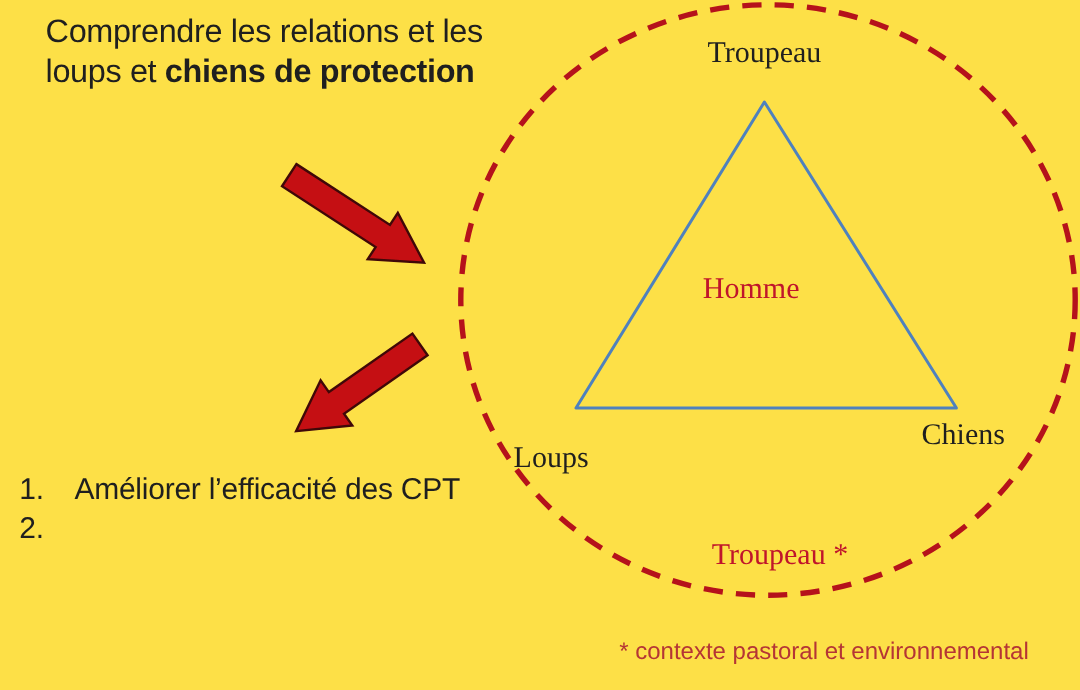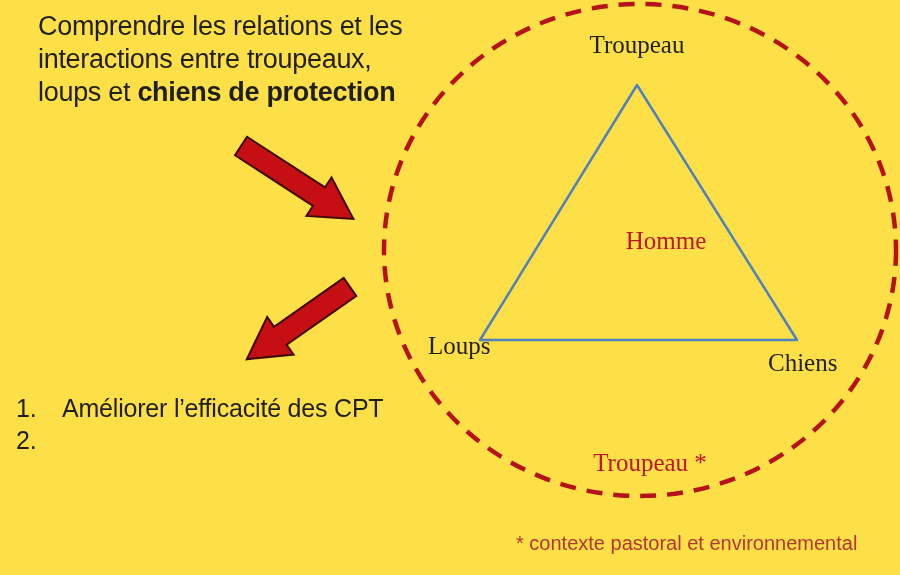--- a/index.html
+++ b/index.html
@@ -37,29 +37,28 @@
 
   <svg class="shapes" width="900" height="575" viewBox="0 0 900 575" aria-hidden="true">
     <ellipse class="circ" cx="640" cy="250" rx="256" ry="246"></ellipse>
     <polygon class="tri" points="637,85 480,340 797,340"></polygon>
     <path class="arrow" d="M0,-11 L93,-11 L93,-23 L134,0 L93,23 L93,11 L0,11 Z" transform="translate(241,146) rotate(33)"></path>
     <path class="arrow" d="M0,-11 L85,-11 L85,-23 L126,0 L85,23 L85,11 L0,11 Z" transform="translate(350,287) rotate(145)"></path>
   </svg>
 
   <div class="heading">
     <div>Comprendre les relations et les</div>
-    <div>interactions entre troupeaux,</div>
     <div><span>loups et </span><b>chiens de protection</b></div>
   </div>
 
   <div class="label centered" style="left:637px;top:31px;">Troupeau</div>
 
-  <div class="label centered red" style="left:666px;top:227px;">Homme</div>
+  <div class="label centered red" style="left:626px;top:227px;">Homme</div>
 
-  <div class="label" style="left:428px;top:332px;">Loups</div>
+  <div class="label" style="left:428px;top:368px;">Loups</div>
 
   <div class="label" style="left:768px;top:349px;">Chiens</div>
 
   <div class="label centered red" style="left:650px;top:449px;">Troupeau *</div>
 
   <div class="objectives">
     <div class="obj-row">
       <span class="obj-num">1.</span>
       <span class="obj-text">Améliorer l’efficacité des CPT</span>
     </div>

